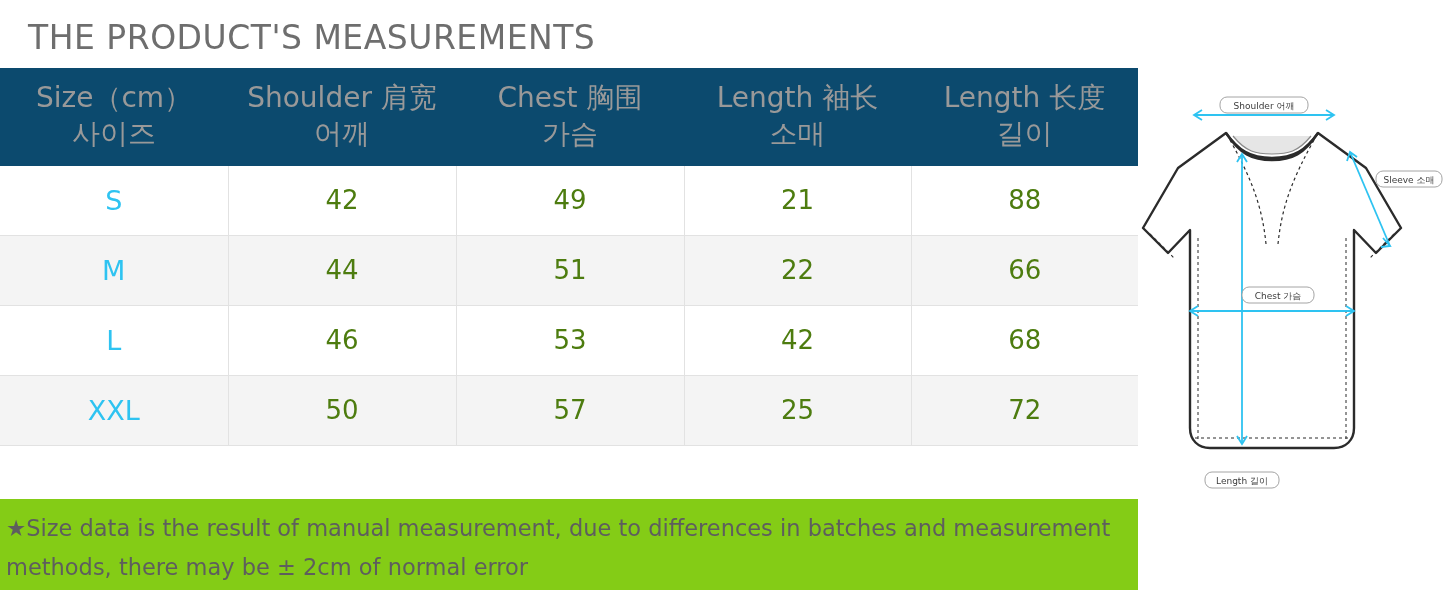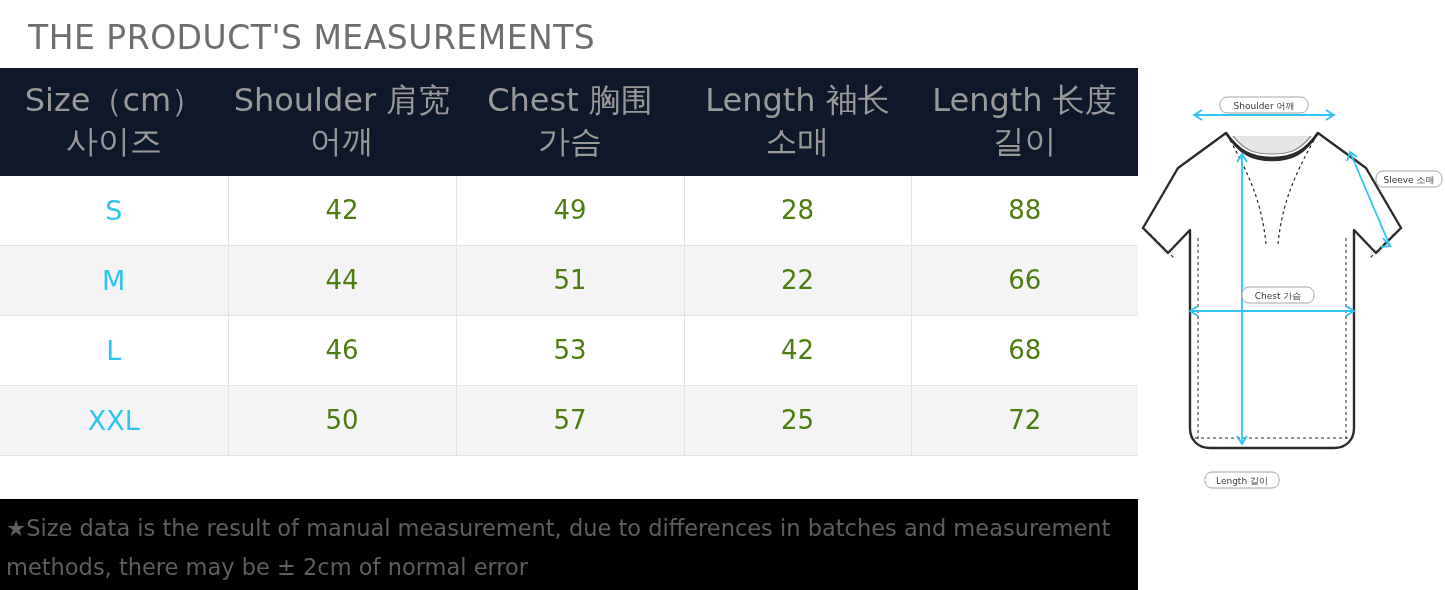--- a/index.html
+++ b/index.html
@@ -43,24 +43,24 @@
     width: 1138px;
     table-layout: fixed;
   }
   table.size-table col.c0 { width: 228px; }
   table.size-table col.c1 { width: 228px; }
   table.size-table col.c2 { width: 228px; }
   table.size-table col.c3 { width: 227px; }
   table.size-table col.c4 { width: 227px; }
 
   thead th {
-    background: #0f172a;
+    background: #0c4a6e;
     color: #999999;
     font-weight: 400;
-    font-size: 32px;
+    font-size: 28px;
     padding: 12px 4px 14px 4px;
     line-height: 1.28;
     text-align: center;
     border: none;
   }
   thead th .l2 {
     display: block;
   }
   tbody td {
     font-size: 26px;
@@ -80,21 +80,21 @@
     font-size: 27px;
     border-right: 1px solid #e2e2e2;
   }
   
   .note {
     position: absolute;
     left: 0;
     top: 499px;
     width: 1138px;
     height: 91px;
-    background: #000000;
+    background: #84cc16;
     box-sizing: border-box;
     padding: 10px 10px 0 6px;
     font-size: 22.5px;
     line-height: 1.73;
     color: #5e5e5e;
   }
   
   .illus {
     position: absolute;
     left: 1138px;
@@ -152,21 +152,21 @@
             <span>Length 长度</span>
             <span class="l2">길이</span>
           </th>
         </tr>
       </thead>
       <tbody>
         <tr>
           <td class="size-cell">S</td>
           <td>42</td>
           <td>49</td>
-          <td>28</td>
+          <td>21</td>
           <td>88</td>
         </tr>
         <tr>
           <td class="size-cell">M</td>
           <td>44</td>
           <td>51</td>
           <td>22</td>
           <td>66</td>
         </tr>
         <tr>

